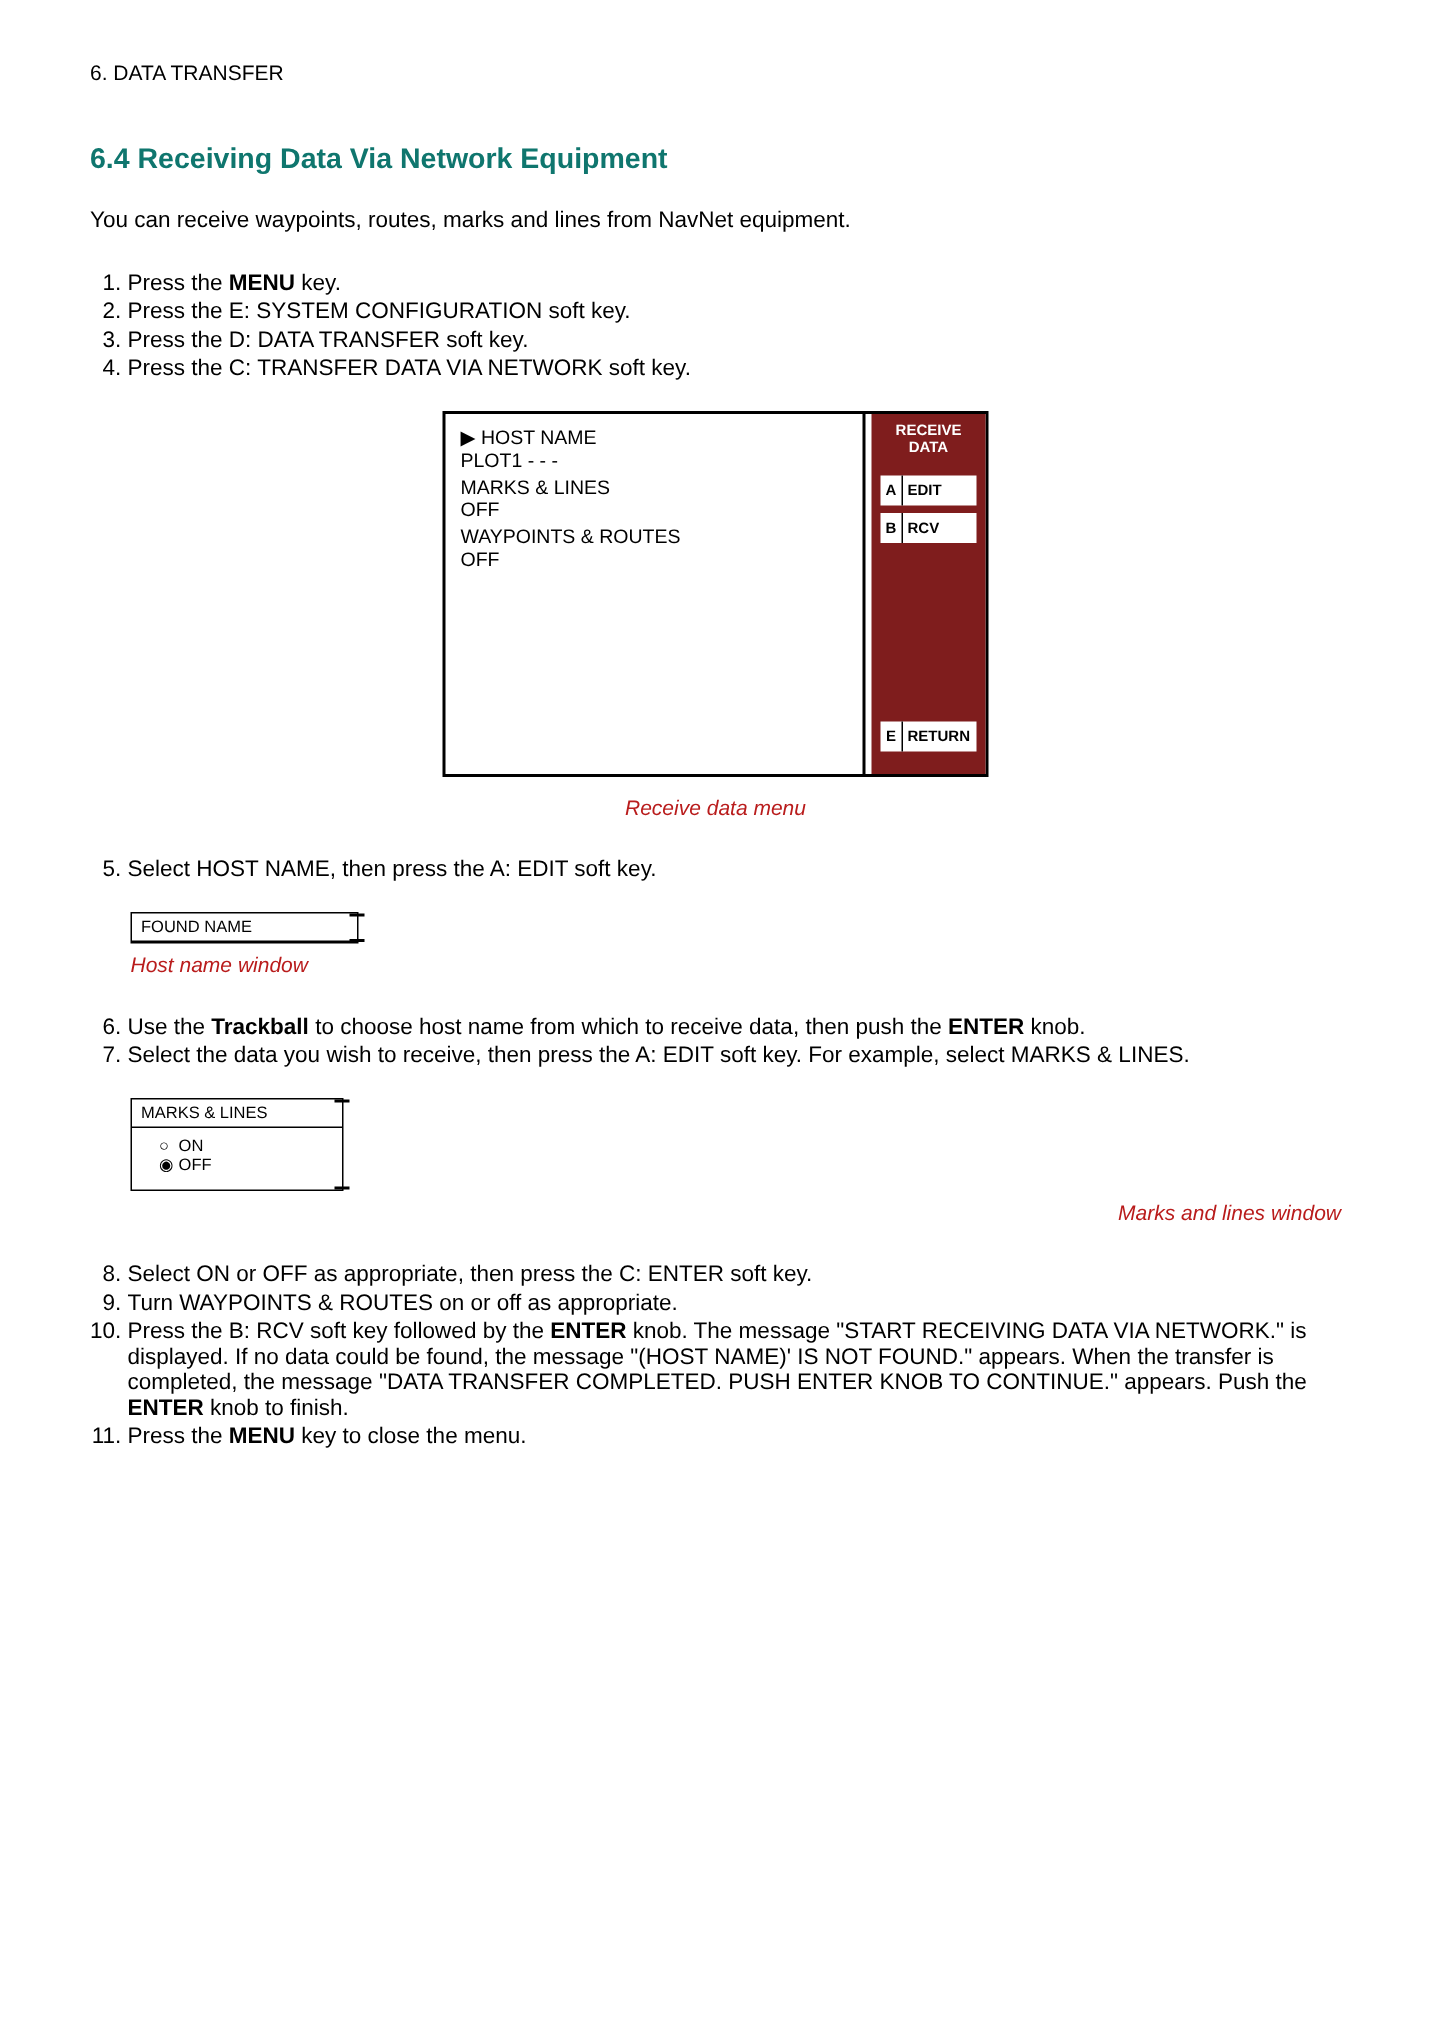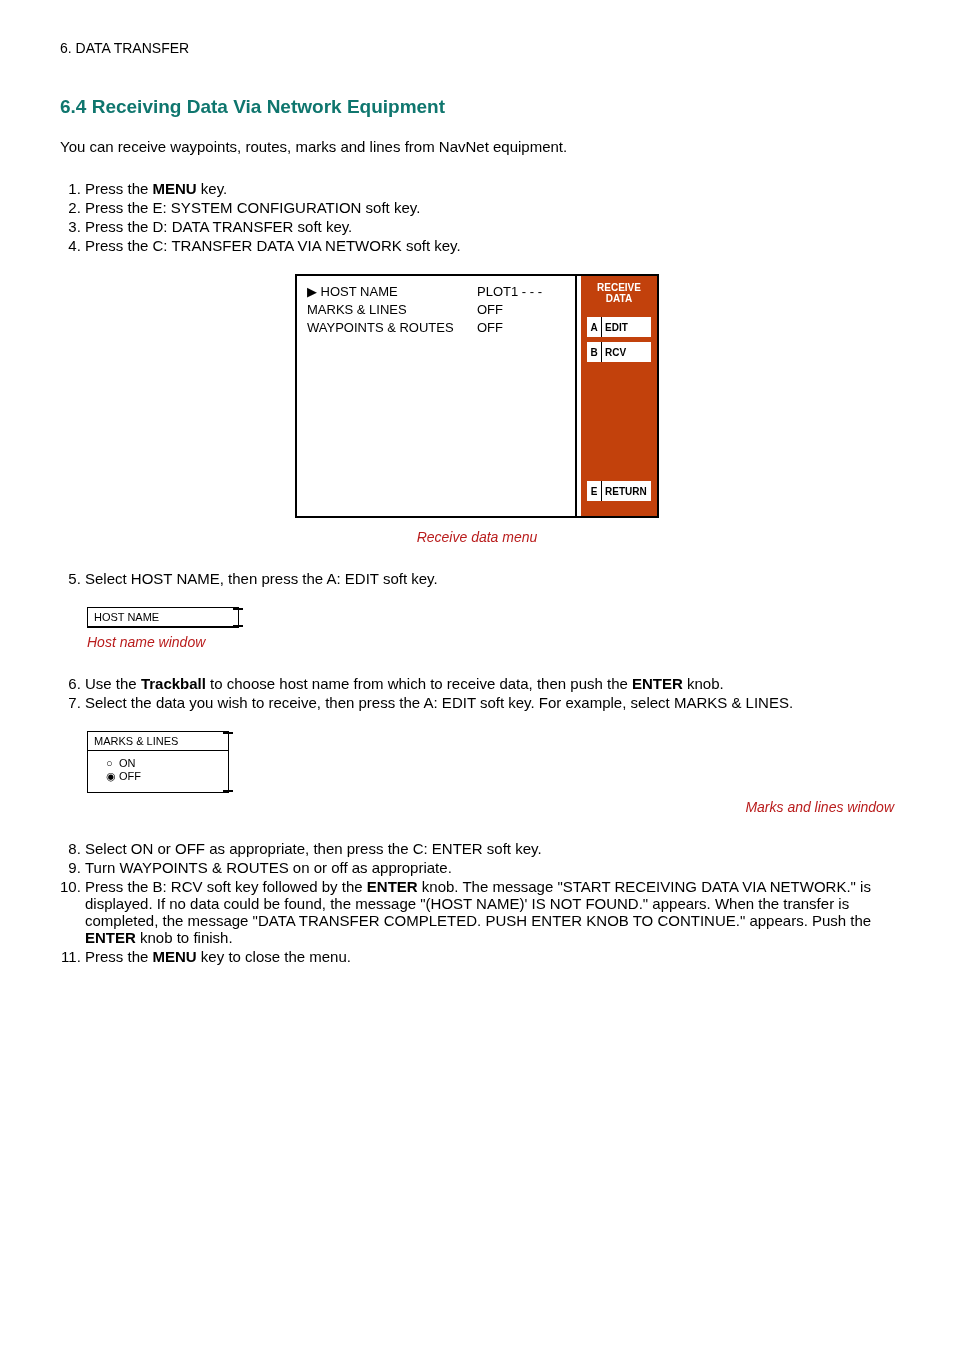--- a/index.html
+++ b/index.html
@@ -45,28 +45,28 @@
   .screen-left {
     position: absolute;
     left: 0; top: 0; bottom: 0;
     width: 280px;
     border-right: 2px solid #000;
     padding: 8px 10px;
     font-family: Arial, sans-serif;
     font-size: 13px;
     box-sizing: border-box;
   }
-  .screen-row { display: flex; margin-bottom: 3px; }
+  .screen-row { display: flex; margin-bottom: 3px; flex-direction: column; }
   .screen-row .lab { width: 170px; }
   .screen-row .val { }
   .screen-right {
     position: absolute;
     right: 0; top: 0; bottom: 0;
     width: 76px;
-    background: #c2410c;
+    background: #7f1d1d;
     color: #fff;
     box-sizing: border-box;
     font-size: 10px;
     font-weight: bold;
   }
   .sr-title {
     text-align: center;
     padding: 6px 2px 8px 2px;
     line-height: 1.1;
   }
@@ -186,21 +186,21 @@
     </div>
   </div>
 </div>
 <div class="caption">Receive data menu</div>
 
 <ol class="steps" start="5">
   <li><span>Select HOST NAME, then press the A: EDIT soft key.</span></li>
 </ol>
 
 <div class="mini-screen">
-  <div class="mini-title">HOST NAME</div>
+  <div class="mini-title">FOUND NAME</div>
 </div>
 <div class="caption" style="text-align:left; margin-left:27px;">Host name window</div>
 
 <ol class="steps" start="6">
   <li><span>Use the </span><span class="bold">Trackball</span><span> to choose host name from which to receive data, then push the </span><span class="bold">ENTER</span><span> knob.</span></li>
   <li><span>Select the data you wish to receive, then press the A: EDIT soft key. For example, select MARKS &amp; LINES.</span></li>
 </ol>
 
 <div class="mini-screen" style="width:140px;">
   <div class="mini-title">MARKS &amp; LINES</div>

